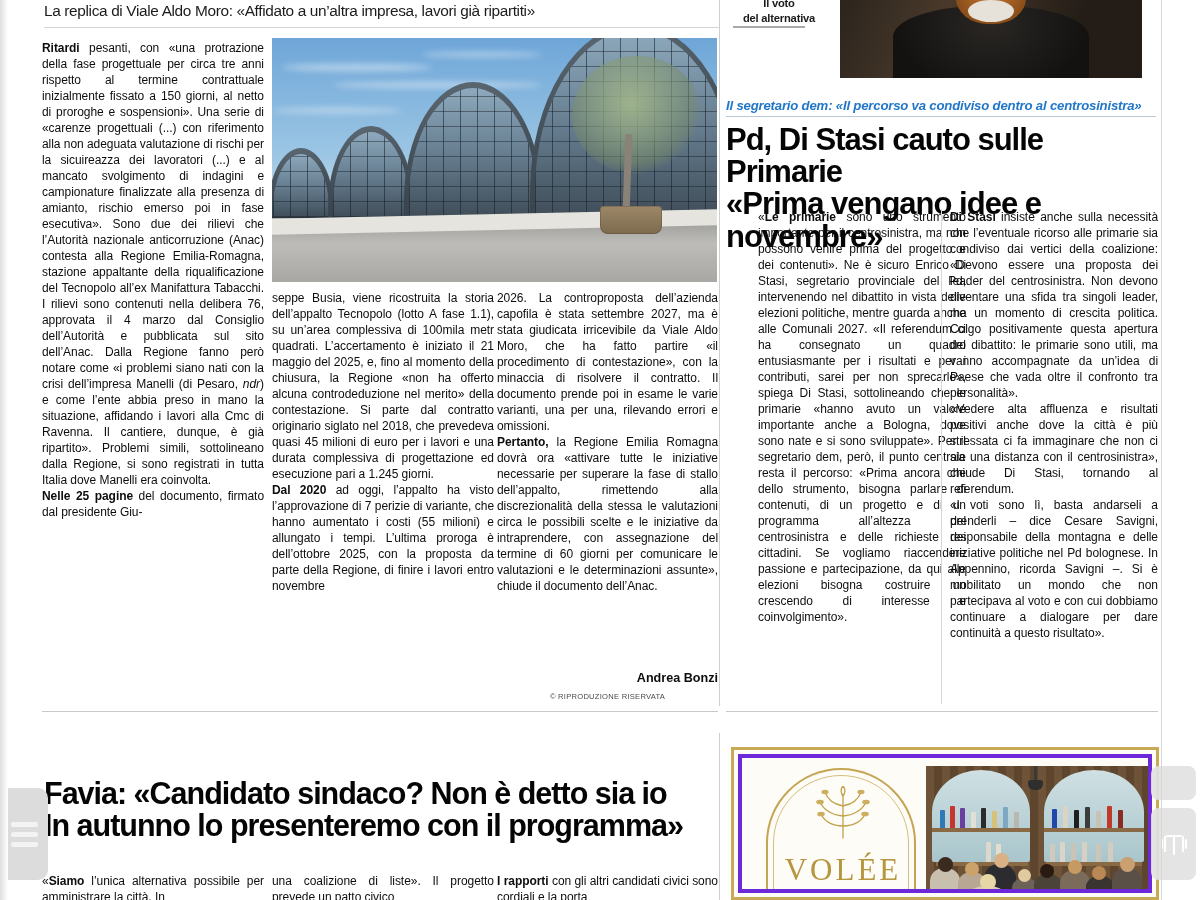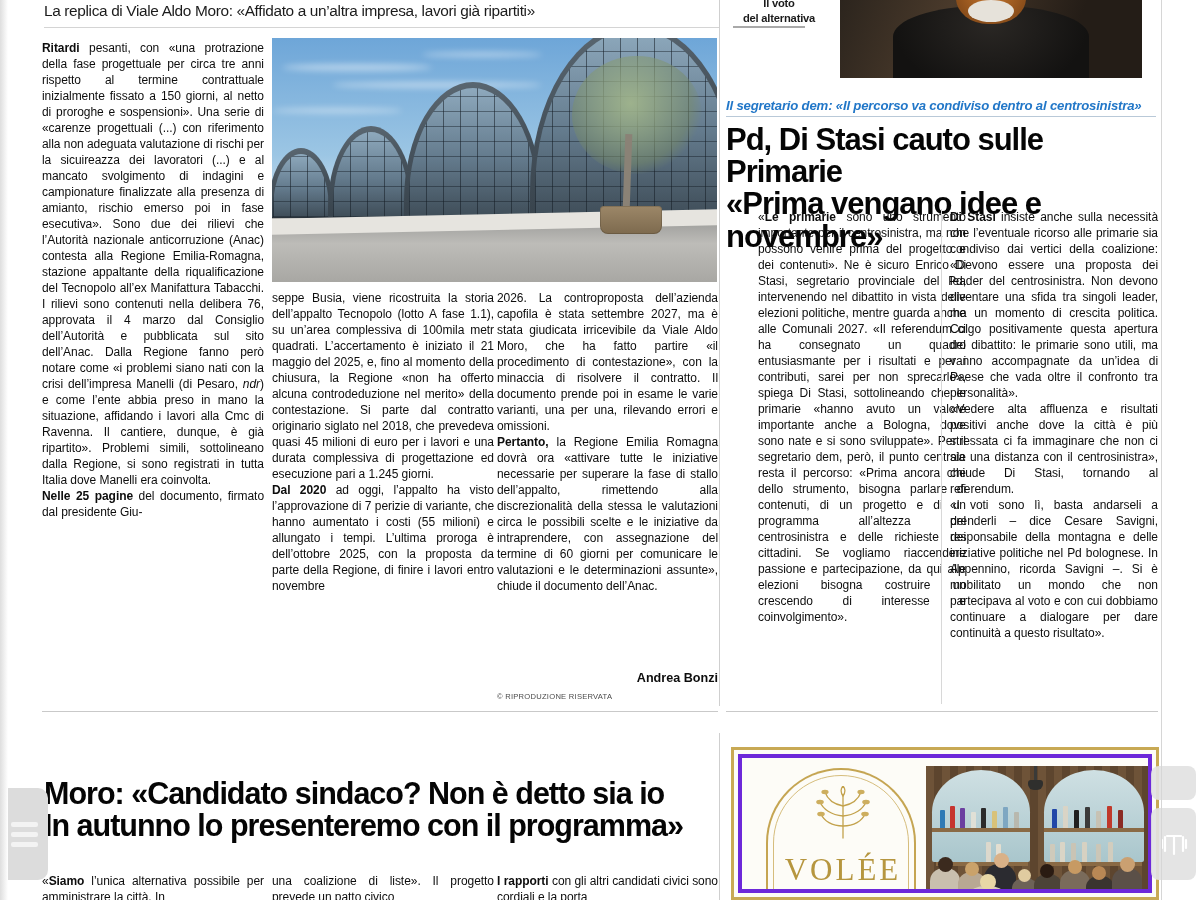--- a/index.html
+++ b/index.html
@@ -47,21 +47,21 @@
 
   .byline {
     font-weight: 700;
     font-size: 12.6px;
     text-align: right;
     color: #0d0d0d;
     margin-top: 2px;
   }
   .copyright {
     font-size: 7.6px;
-    text-align: left;
+    text-align: center;
     color: #4a4a4a;
     letter-spacing: 0.25px;
     margin-top: 7px;
   }
 
   
   #main-kicker {
     position: absolute; left: 44px; top: 2px; width: 676px;
     font-size: 15.4px; color: #1b1b1b; font-weight: 400;
     letter-spacing: -0.35px; white-space: nowrap;
@@ -364,21 +364,21 @@
   <div id="pd-headline" class="headline">
     <div>Pd, Di Stasi cauto sulle Primarie</div>
     <div>«Prima vengano idee e novembre»</div>
   </div>
   <div id="pd-col-l" class="body-col">«<b>Le primarie</b> sono uno strumento importante per il centrosinistra, ma non possono venire prima del progetto e dei contenuti». Ne è sicuro Enrico Di Stasi, segretario provinciale del Pd, intervenendo nel dibattito in vista delle elezioni politiche, mentre guarda anche alle Comunali 2027. «Il referendum ci ha consegnato un quadro entusiasmante per i risultati e per i contributi, sarei per non sprecarlo», spiega Di Stasi, sottolineando che le primarie «hanno avuto un valore importante anche a Bologna, dove sono nate e si sono sviluppate». Per il segretario dem, però, il punto centrale resta il percorso: «Prima ancora che dello strumento, bisogna parlare di contenuti, di un progetto e di un programma all’altezza del centrosinistra e delle richieste dei cittadini. Se vogliamo riaccendere passione e partecipazione, da qui alle elezioni bisogna costruire un crescendo di interesse e coinvolgimento».</div>
   <div id="pd-col-r" class="body-col"><b>Di Stasi</b> insiste anche sulla necessità che l’eventuale ricorso alle primarie sia condiviso dai vertici della coalizione: «Devono essere una proposta dei leader del centrosinistra. Non devono diventare una sfida tra singoli leader, ma un momento di crescita politica. Colgo positivamente questa apertura del dibattito: le primarie sono utili, ma vanno accompagnate da un’idea di Paese che vada oltre il confronto tra personalità».<br>«Vedere alta affluenza e risultati positivi anche dove la città è più stressata ci fa immaginare che non ci sia una distanza con il centrosinistra», chiude Di Stasi, tornando al referendum.<br>«I voti sono lì, basta andarseli a prenderli – dice Cesare Savigni, responsabile della montagna e delle iniziative politiche nel Pd bolognese. In Appennino, ricorda Savigni –. Si è mobilitato un mondo che non partecipava al voto e con cui dobbiamo continuare a dialogare per dare continuità a questo risultato».</div>
   <div id="vrule-pd"></div>
   <div id="hrule-pd-bottom"></div>
 
   <div id="fav-headline" class="headline">
-    <div>Moro: «Candidato sindaco? Non è detto sia io</div>
+    <div>Favia: «Candidato sindaco? Non è detto sia io</div>
     <div>In autunno lo presenteremo con il programma»</div>
   </div>
   <div id="fav-col-a" class="body-col">«<b>Siamo</b> l’unica alternativa possibile per amministrare la città. In</div>
   <div id="fav-col-b" class="body-col">una coalizione di liste». Il progetto prevede un patto civico</div>
   <div id="fav-col-c" class="body-col"><b>I rapporti</b> con gli altri candidati civici sono cordiali e la porta</div>
   <div id="vrule-bottom"></div>
 
   <div id="advert">
     <div id="advert-inner">
       <div id="advert-logo">

